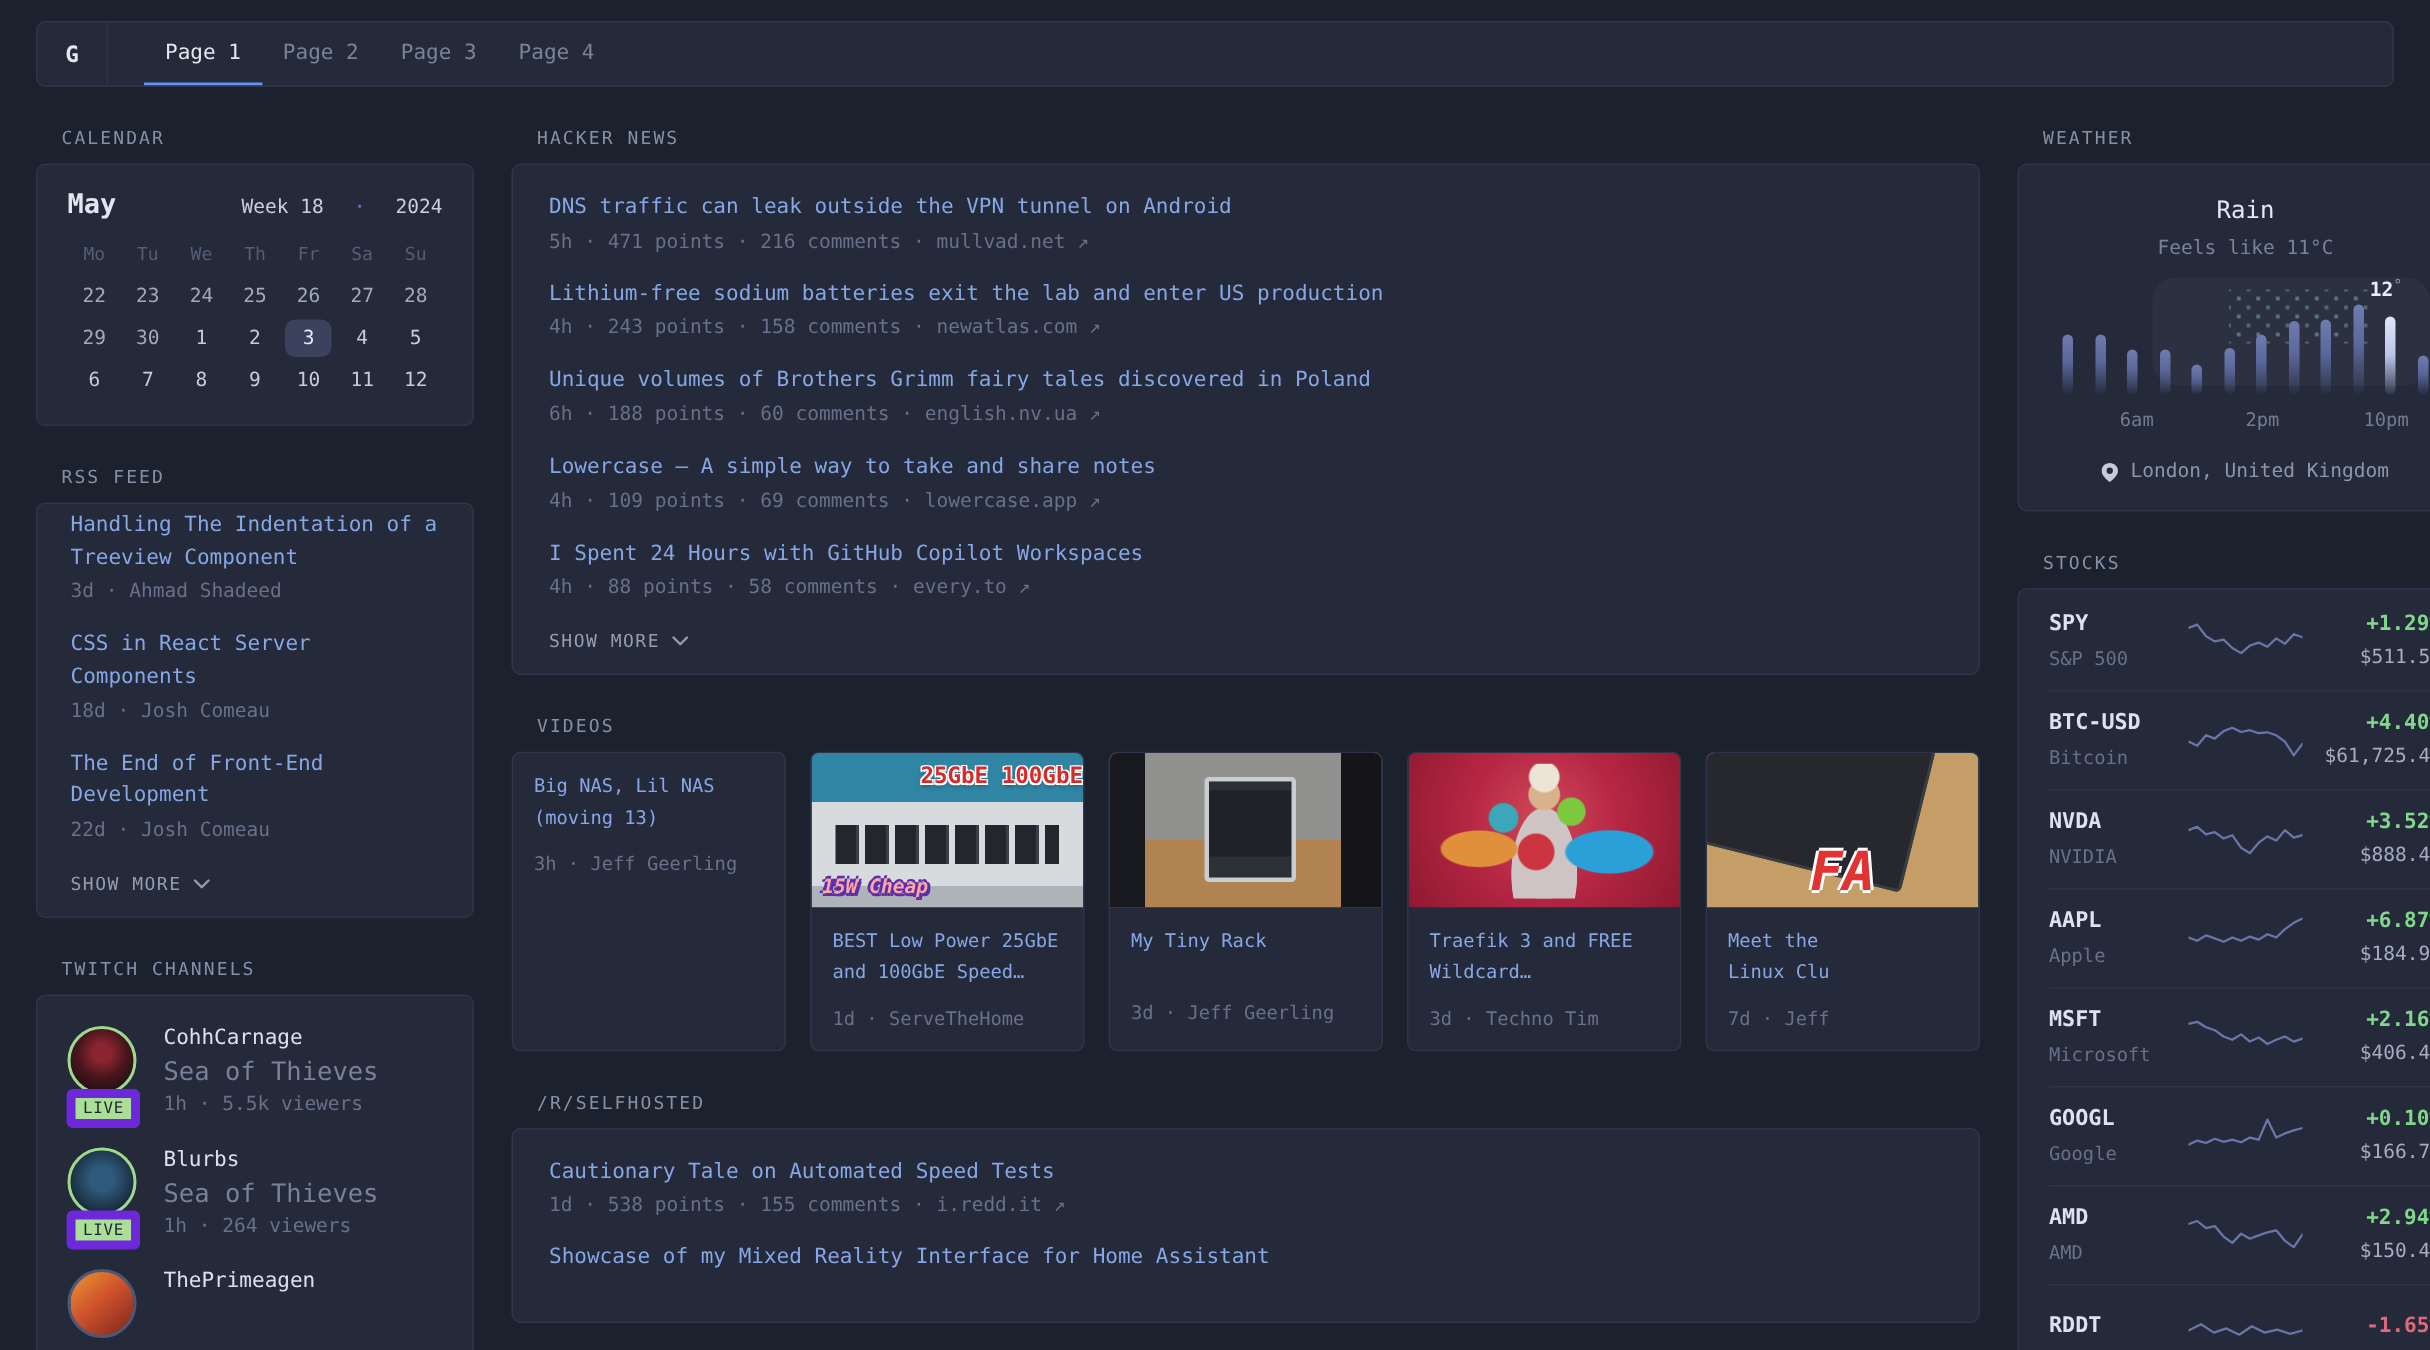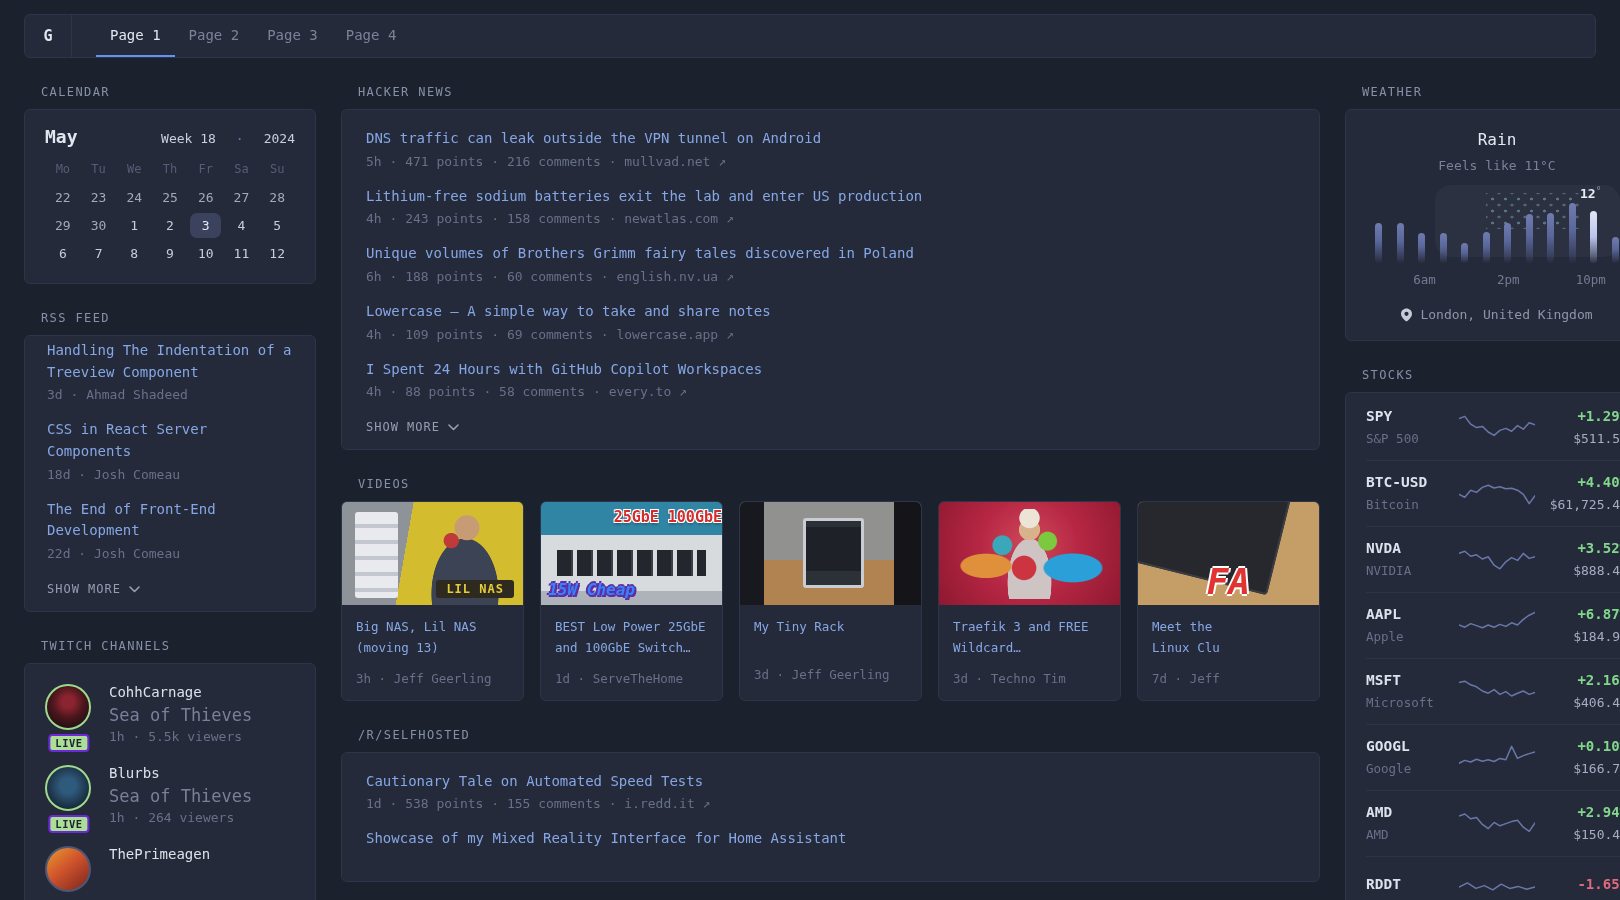--- a/index.html
+++ b/index.html
@@ -50,22 +50,22 @@
   .chev polyline{fill:none;stroke:#959db3;stroke-width:1.6;stroke-linecap:round;stroke-linejoin:round}
   
   .twitch-panel{padding:20px 20px 14px}
   .tw-row{display:flex;gap:16px;margin-bottom:21px}
   .tw-av{position:relative;flex:0 0 48px;width:48px}
   .av{width:46px;height:46px;border-radius:50%;border:2px solid #9ed98c}
   .av[data-avatar="cohh"]{background:radial-gradient(circle at 50% 38%,#8a2430 18%,#4a161c 48%,#241016 78%)}
   .av[data-avatar="blurbs"]{background:radial-gradient(circle at 50% 45%,#2e5a7c 25%,#1a2a3c 72%)}
   .av[data-avatar="prime"]{border-color:#4d5878;background:linear-gradient(140deg,#e89a2e 0%,#d0542c 45%,#7c241e 100%)}
   .live{display:none;position:absolute;left:50%;bottom:-8px;transform:translateX(-50%);
-    background:#abde96;color:#1d2230;font-size:10.5px;font-weight:bold;padding:1px 5px;
-    border-radius:4px;border:2px solid #6d28d9;letter-spacing:.5px}
+    background:#abde96;color:#1d2230;font-size:10.5px;font-weight:normal;padding:1px 5px;
+    border-radius:4px;border:6px solid #6d28d9;letter-spacing:.5px}
   .tw-row[data-live="true"] .live{display:block}
   .tw-name{color:#dde1ec;font-size:14px;margin-bottom:5px;cursor:pointer}
   .tw-game{color:#79819a;font-size:17px;margin-bottom:4px}
   .tw-meta{color:#68708a;font-size:13px}
   .tw-game:empty,.tw-meta:empty{display:none}
   
   .video-row{display:flex;gap:16px;overflow:hidden}
   .video-card{flex:0 0 183px;width:183px;background:#242a39;border:1px solid #2e354a;
     border-radius:6px;overflow:hidden;cursor:pointer}
   .thumb{position:relative;height:103px;overflow:hidden}
@@ -79,21 +79,21 @@
     radial-gradient(circle at 52% 16%,#c79b74 13%,transparent 14%),
     radial-gradient(circle at 36% 30%,#c03a3a 8%,transparent 9%),
     radial-gradient(ellipse at 50% 88%,#3c4354 48%,transparent 49%)}
   .thumb[data-kind="nas"] .t2{position:absolute;right:5%;bottom:7%;background:#2e2a20;color:#e6cd3a;
     font-size:12px;font-weight:bold;padding:2px 10px;border-radius:3px;letter-spacing:1px}
   [data-kind="switch"] .art{background:linear-gradient(180deg,#2f85a3 0 32%,#d8dbde 32% 86%,#aeb3b9 86% 100%)}
   [data-kind="switch"] .art::before{left:9%;top:46%;width:82%;height:25%;
     background:repeating-linear-gradient(90deg,#23262c 0 14px,#3a3f47 14px 16px,transparent 16px 20px)}
   .thumb[data-kind="switch"] .t1{position:absolute;top:5%;left:0;right:0;text-align:right;color:#d42b2b;
     font-weight:bold;font-size:15px;text-shadow:-1px -1px 0 #fff,1px -1px 0 #fff,-1px 1px 0 #fff,1px 1px 0 #fff,0 2px 3px rgba(0,0,0,.4)}
-  .thumb[data-kind="switch"] .t2{position:absolute;left:4%;bottom:6%;color:#3b82f6;font-weight:bold;font-size:16px;font-style:italic;
+  .thumb[data-kind="switch"] .t2{position:absolute;left:4%;bottom:6%;color:#fca5a5;font-weight:bold;font-size:13px;font-style:italic;
     text-shadow:-2px 0 0 #5b2fa8,2px 0 0 #5b2fa8,0 -2px 0 #5b2fa8,0 2px 0 #5b2fa8,2px 2px 0 #5b2fa8}
   [data-kind="rack"] .art{background:linear-gradient(180deg,#91918f 0 56%,#b08350 56% 100%)}
   [data-kind="rack"] .art::before{inset:0;background:linear-gradient(90deg,#17191e 0 13%,transparent 13% 85%,#141419 85% 100%)}
   [data-kind="rack"] .art::after{left:35%;top:15%;width:30%;height:62%;background:#1e2127;
     border:3px solid #c9ccd1;border-radius:3px;box-shadow:inset 0 6px 0 #2c3037,inset 0 -14px 0 #2c3037}
   [data-kind="traefik"] .art{background:radial-gradient(circle at 50% 42%,#cf4a5a 0%,#b72744 45%,#8e1830 100%)}
   [data-kind="traefik"] .art::before{left:30%;top:6%;width:40%;height:88%;background:
     radial-gradient(circle at 50% 10%,#ece4d6 11%,transparent 12%),
     radial-gradient(circle at 50% 23%,#d9b28c 13%,transparent 14%),
     radial-gradient(ellipse at 50% 82%,#cfc4c4 42%,transparent 43%)}
@@ -369,41 +369,36 @@
             </svg>
         </div>
       </div>
     </section>
 
     <section>
       <div class="sec-label">VIDEOS</div>
       <div class="video-row">
 
           <div class="video-card">
-            <div class="thumb" data-kind="nas">
-              <div class="art"></div>
-
-              <span class="t2">LIL NAS</span>
-            </div>
             <div class="v-title">
               <span class="vline">Big NAS, Lil NAS</span>
               <span class="vline">(moving 13)</span>
             </div>
             <div class="v-meta">3h · Jeff Geerling</div>
           </div>
 
           <div class="video-card">
             <div class="thumb" data-kind="switch">
               <div class="art"></div>
               <span class="t1">25GbE 100GbE</span>
               <span class="t2">15W Cheap</span>
             </div>
             <div class="v-title">
               <span class="vline">BEST Low Power 25GbE</span>
-              <span class="vline">and 100GbE Switch…</span>
+              <span class="vline">and 100GbE Speed…</span>
             </div>
             <div class="v-meta">1d · ServeTheHome</div>
           </div>
 
           <div class="video-card">
             <div class="thumb" data-kind="rack">
               <div class="art"></div>
 
             </div>
             <div class="v-title">

